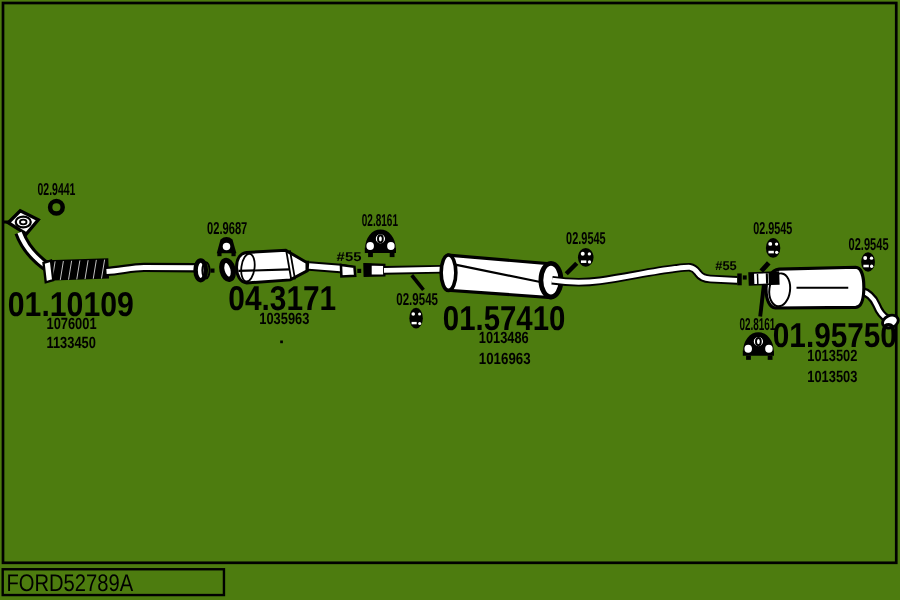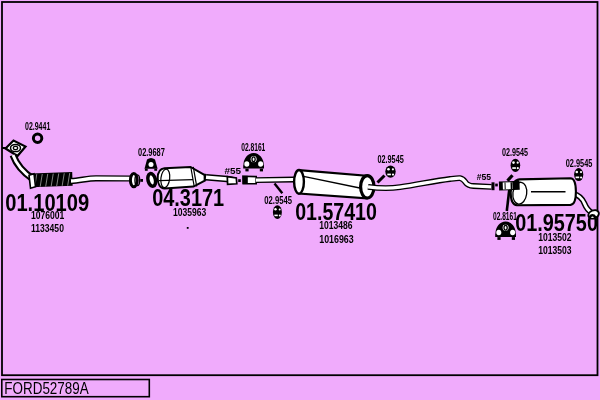--- a/index.html
+++ b/index.html
@@ -1,16 +1,16 @@
 <!DOCTYPE html>
 <html><head>
 <meta charset="utf-8">
 <style>
   html,body{margin:0;padding:0;background:#fff;}
-  #page{position:relative;width:600px;height:400px;background:#f0abfc;overflow:hidden;}
+  #page{position:relative;width:600px;height:400px;background:#4d7c0f;overflow:hidden;}
   svg{position:absolute;left:0;top:0;}
   text{font-family:"Liberation Sans",sans-serif;fill:#000;}
   .sm{font-size:11.5px;font-weight:bold;}
   .big{font-size:23px;font-weight:bold;}
   .sub{font-size:10.8px;font-weight:bold;}
   .h55{font-size:8.5px;font-weight:bold;}
   .ford{font-size:16px;font-weight:normal;}
 </style>
 </head>
 <body>

